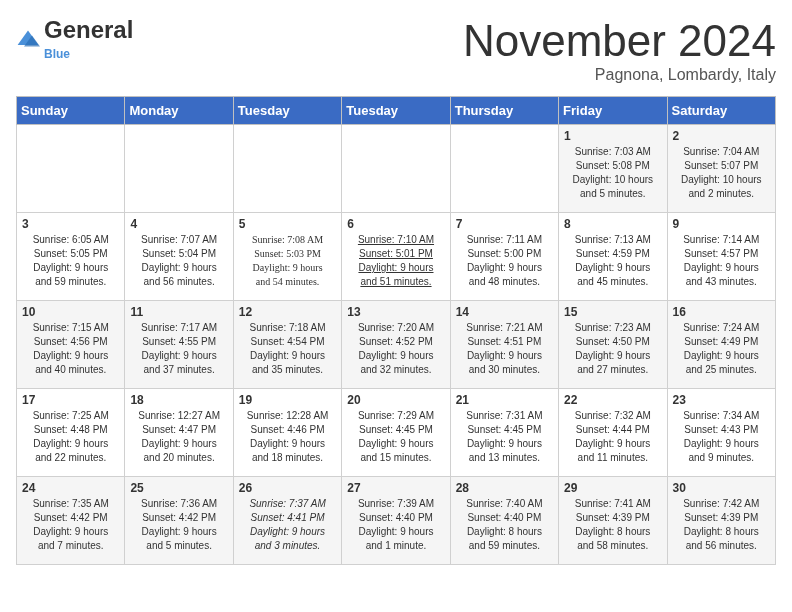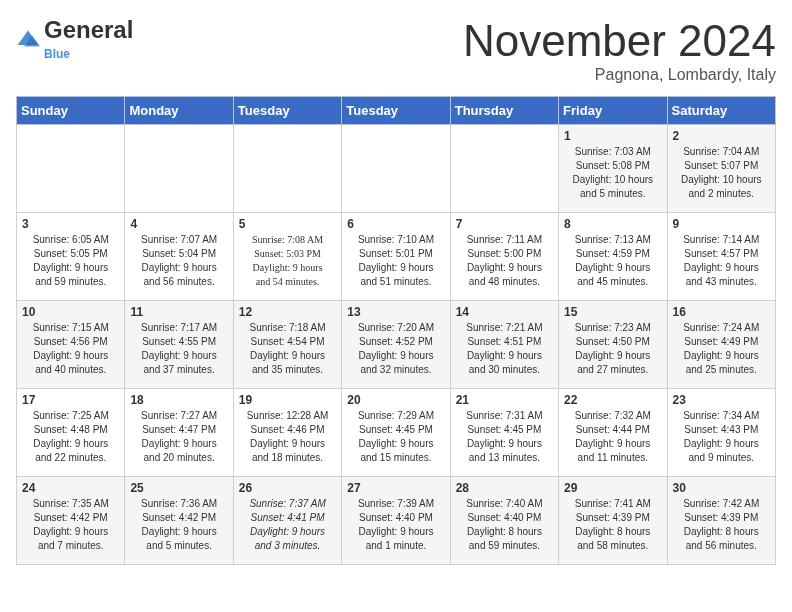--- a/index.html
+++ b/index.html
@@ -160,21 +160,21 @@
         </td>
         <td>
           <span class="day-num">5</span>
           <div class="day-info" style="white-space: pre-line; font-family: Liberation Serif, serif;">Sunrise: 7:08 AM
 Sunset: 5:03 PM
 Daylight: 9 hours
 and 54 minutes.</div>
         </td>
         <td>
           <span class="day-num">6</span>
-          <div class="day-info" style="white-space: pre-line;">Sunrise: 7:10 AM
+          <div class="day-info" style="white-space: pre-line; text-decoration: underline;">Sunrise: 7:10 AM
 Sunset: 5:01 PM
 Daylight: 9 hours
 and 51 minutes.</div>
         </td>
         <td>
           <span class="day-num">7</span>
           <div class="day-info" style="white-space: pre-line;">Sunrise: 7:11 AM
 Sunset: 5:00 PM
 Daylight: 9 hours
 and 48 minutes.</div>
@@ -248,21 +248,21 @@
       <tr>
         <td>
           <span class="day-num">17</span>
           <div class="day-info" style="white-space: pre-line;">Sunrise: 7:25 AM
 Sunset: 4:48 PM
 Daylight: 9 hours
 and 22 minutes.</div>
         </td>
         <td>
           <span class="day-num">18</span>
-          <div class="day-info" style="white-space: pre-line;">Sunrise: 7:27 AM
+          <div class="day-info" style="white-space: pre-line;">Sunrise: 12:27 AM
 Sunset: 4:47 PM
 Daylight: 9 hours
 and 20 minutes.</div>
         </td>
         <td>
           <span class="day-num">19</span>
           <div class="day-info" style="white-space: pre-line;">Sunrise: 12:28 AM
 Sunset: 4:46 PM
 Daylight: 9 hours
 and 18 minutes.</div>

